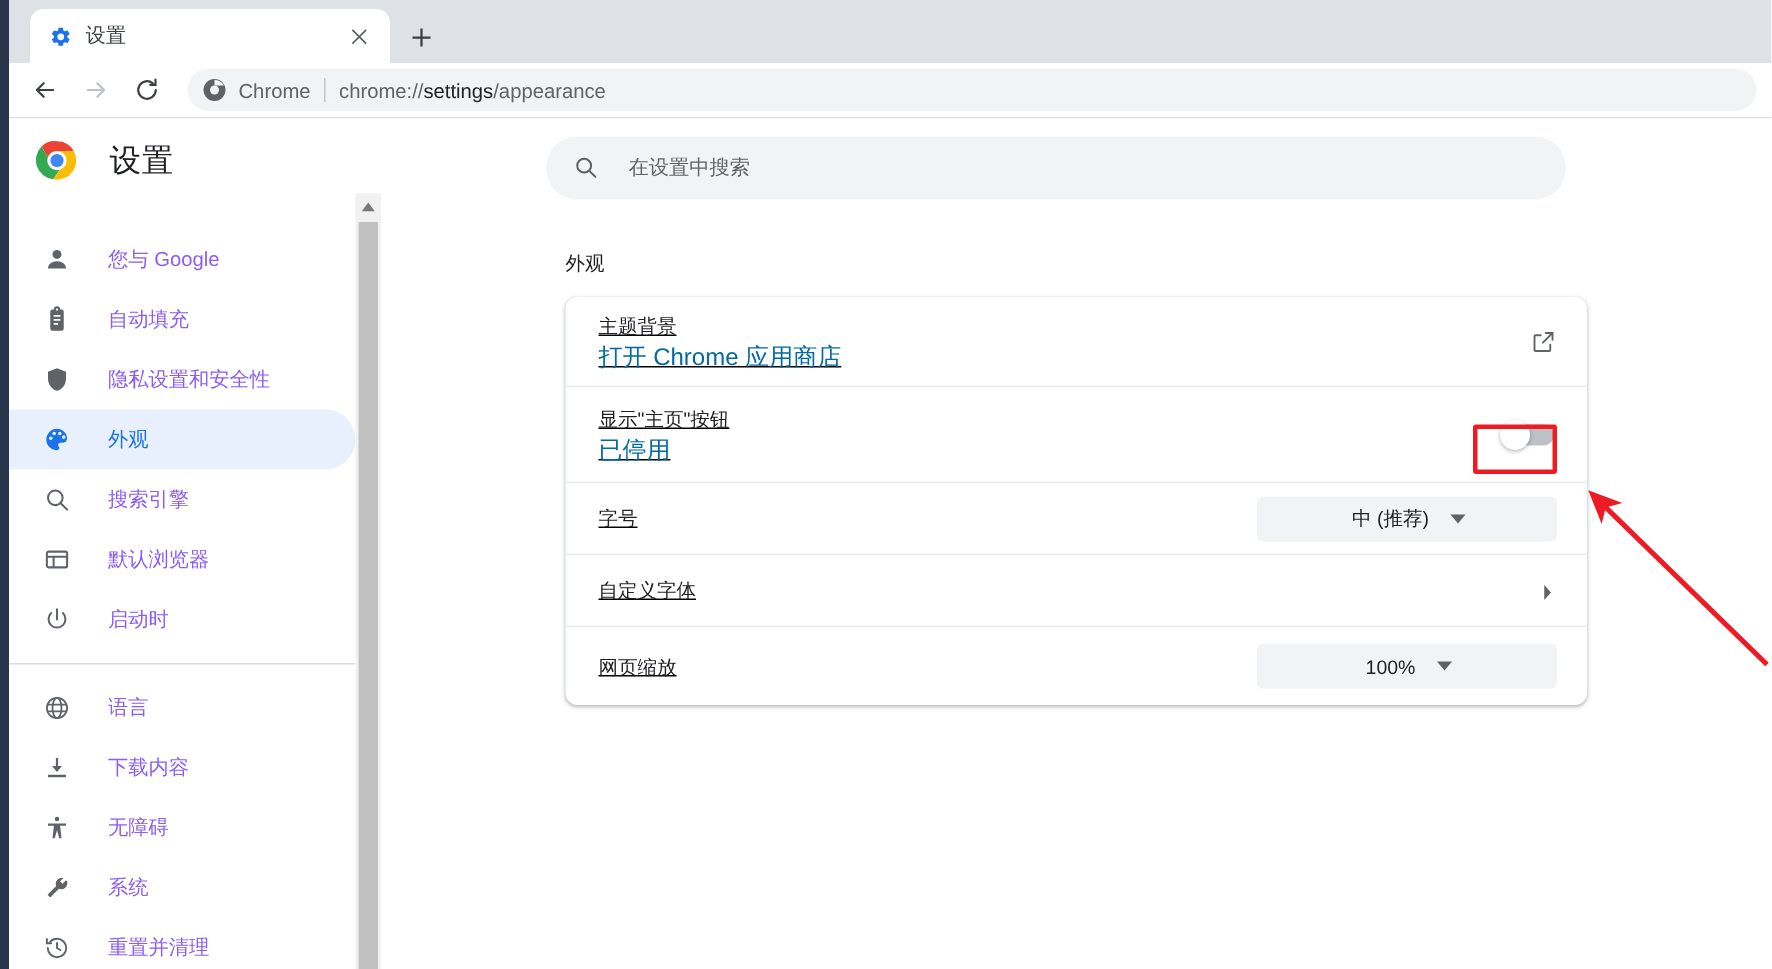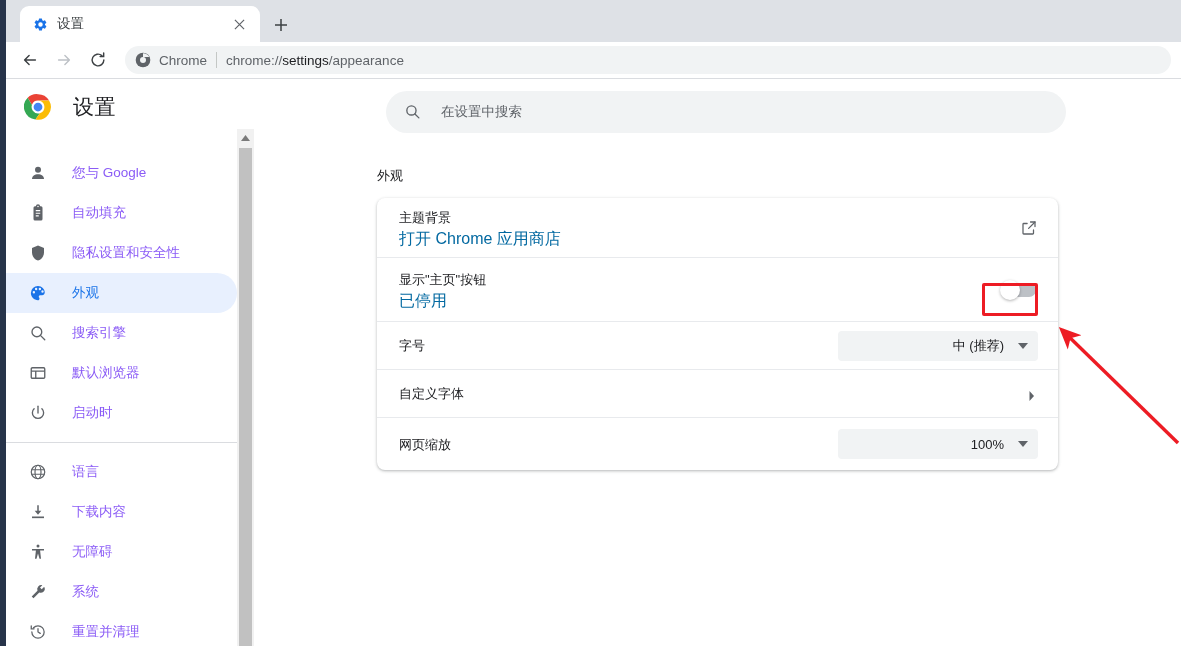--- a/index.html
+++ b/index.html
@@ -119,21 +119,21 @@
     position: absolute; left: 2px; top: 19px; width: 13px; height: 498px;
     background: #c1c1c1;
   }
 
   
   .main {
     position: absolute; left: 248px; top: 0; width: 927px; height: 567px;
     background: #ffffff;
   }
   .search-wrap {
-    position: absolute; left: 132px; top: 12px; width: 680px; height: 42px;
+    position: absolute; left: 110px; top: 12px; width: 680px; height: 42px;
   }
   .searchbar {
     width: 100%; height: 42px; background: #f1f3f4; border-radius: 21px;
     display: flex; align-items: center; padding-left: 18px;
   }
   .search-icon { width: 18px; height: 18px; flex: none; color: #5f6368; }
   .search-placeholder {
     margin-left: 19px; font-size: 13.5px; color: #5f6368;
   }
   .section-title {
@@ -151,40 +151,40 @@
     padding: 0 20px 0 22px; border-bottom: 1px solid #e8eaed;
     position: relative;
   }
   .row:last-child { border-bottom: none; }
   .row-theme { height: 60px; }
   .row-home { height: 64px; }
   .row-bookmark { height: 48px; }
   .row-fontsize { height: 48px; }
   .row-customfont { height: 48px; }
   .row-zoom { height: 52px; gap: 20px; }
-  .row-text { flex: 1; }
+  .row-text { flex: 1; text-decoration: underline; }
   .row-label { font-size: 13px; color: #202124; line-height: 19px; }
   .row-sub { font-size: 16px; color: #0369a1; margin-top: 3px; line-height: 17px; }
   .ext-icon { width: 18px; height: 18px; color: #5f6368; flex: none; }
 
   
   .toggle {
     width: 34px; height: 14px; border-radius: 7px; background: #bdc1c6;
     position: relative; flex: none; margin-right: 2px;
   }
   .toggle .knob {
     position: absolute; left: -2px; top: -3px;
     width: 20px; height: 20px; border-radius: 50%;
     background: #ffffff; box-shadow: 0 1px 3px rgba(0,0,0,.3);
   }
 
   
   .select {
     height: 30px; min-width: 200px; background: #f1f3f4; border-radius: 4px;
-    display: flex; align-items: center; justify-content: flex-end;
+    display: flex; align-items: center; justify-content: center;
     padding: 0 10px 0 12px; font-size: 13px; color: #202124; flex: none;
   }
   .caret {
     width: 0; height: 0; margin-left: 14px;
     border-left: 5px solid transparent; border-right: 5px solid transparent;
     border-top: 6px solid #5f6368;
   }
   .chevron-right { color: #5f6368; width: 12px; height: 12px; flex: none; }
 
   

